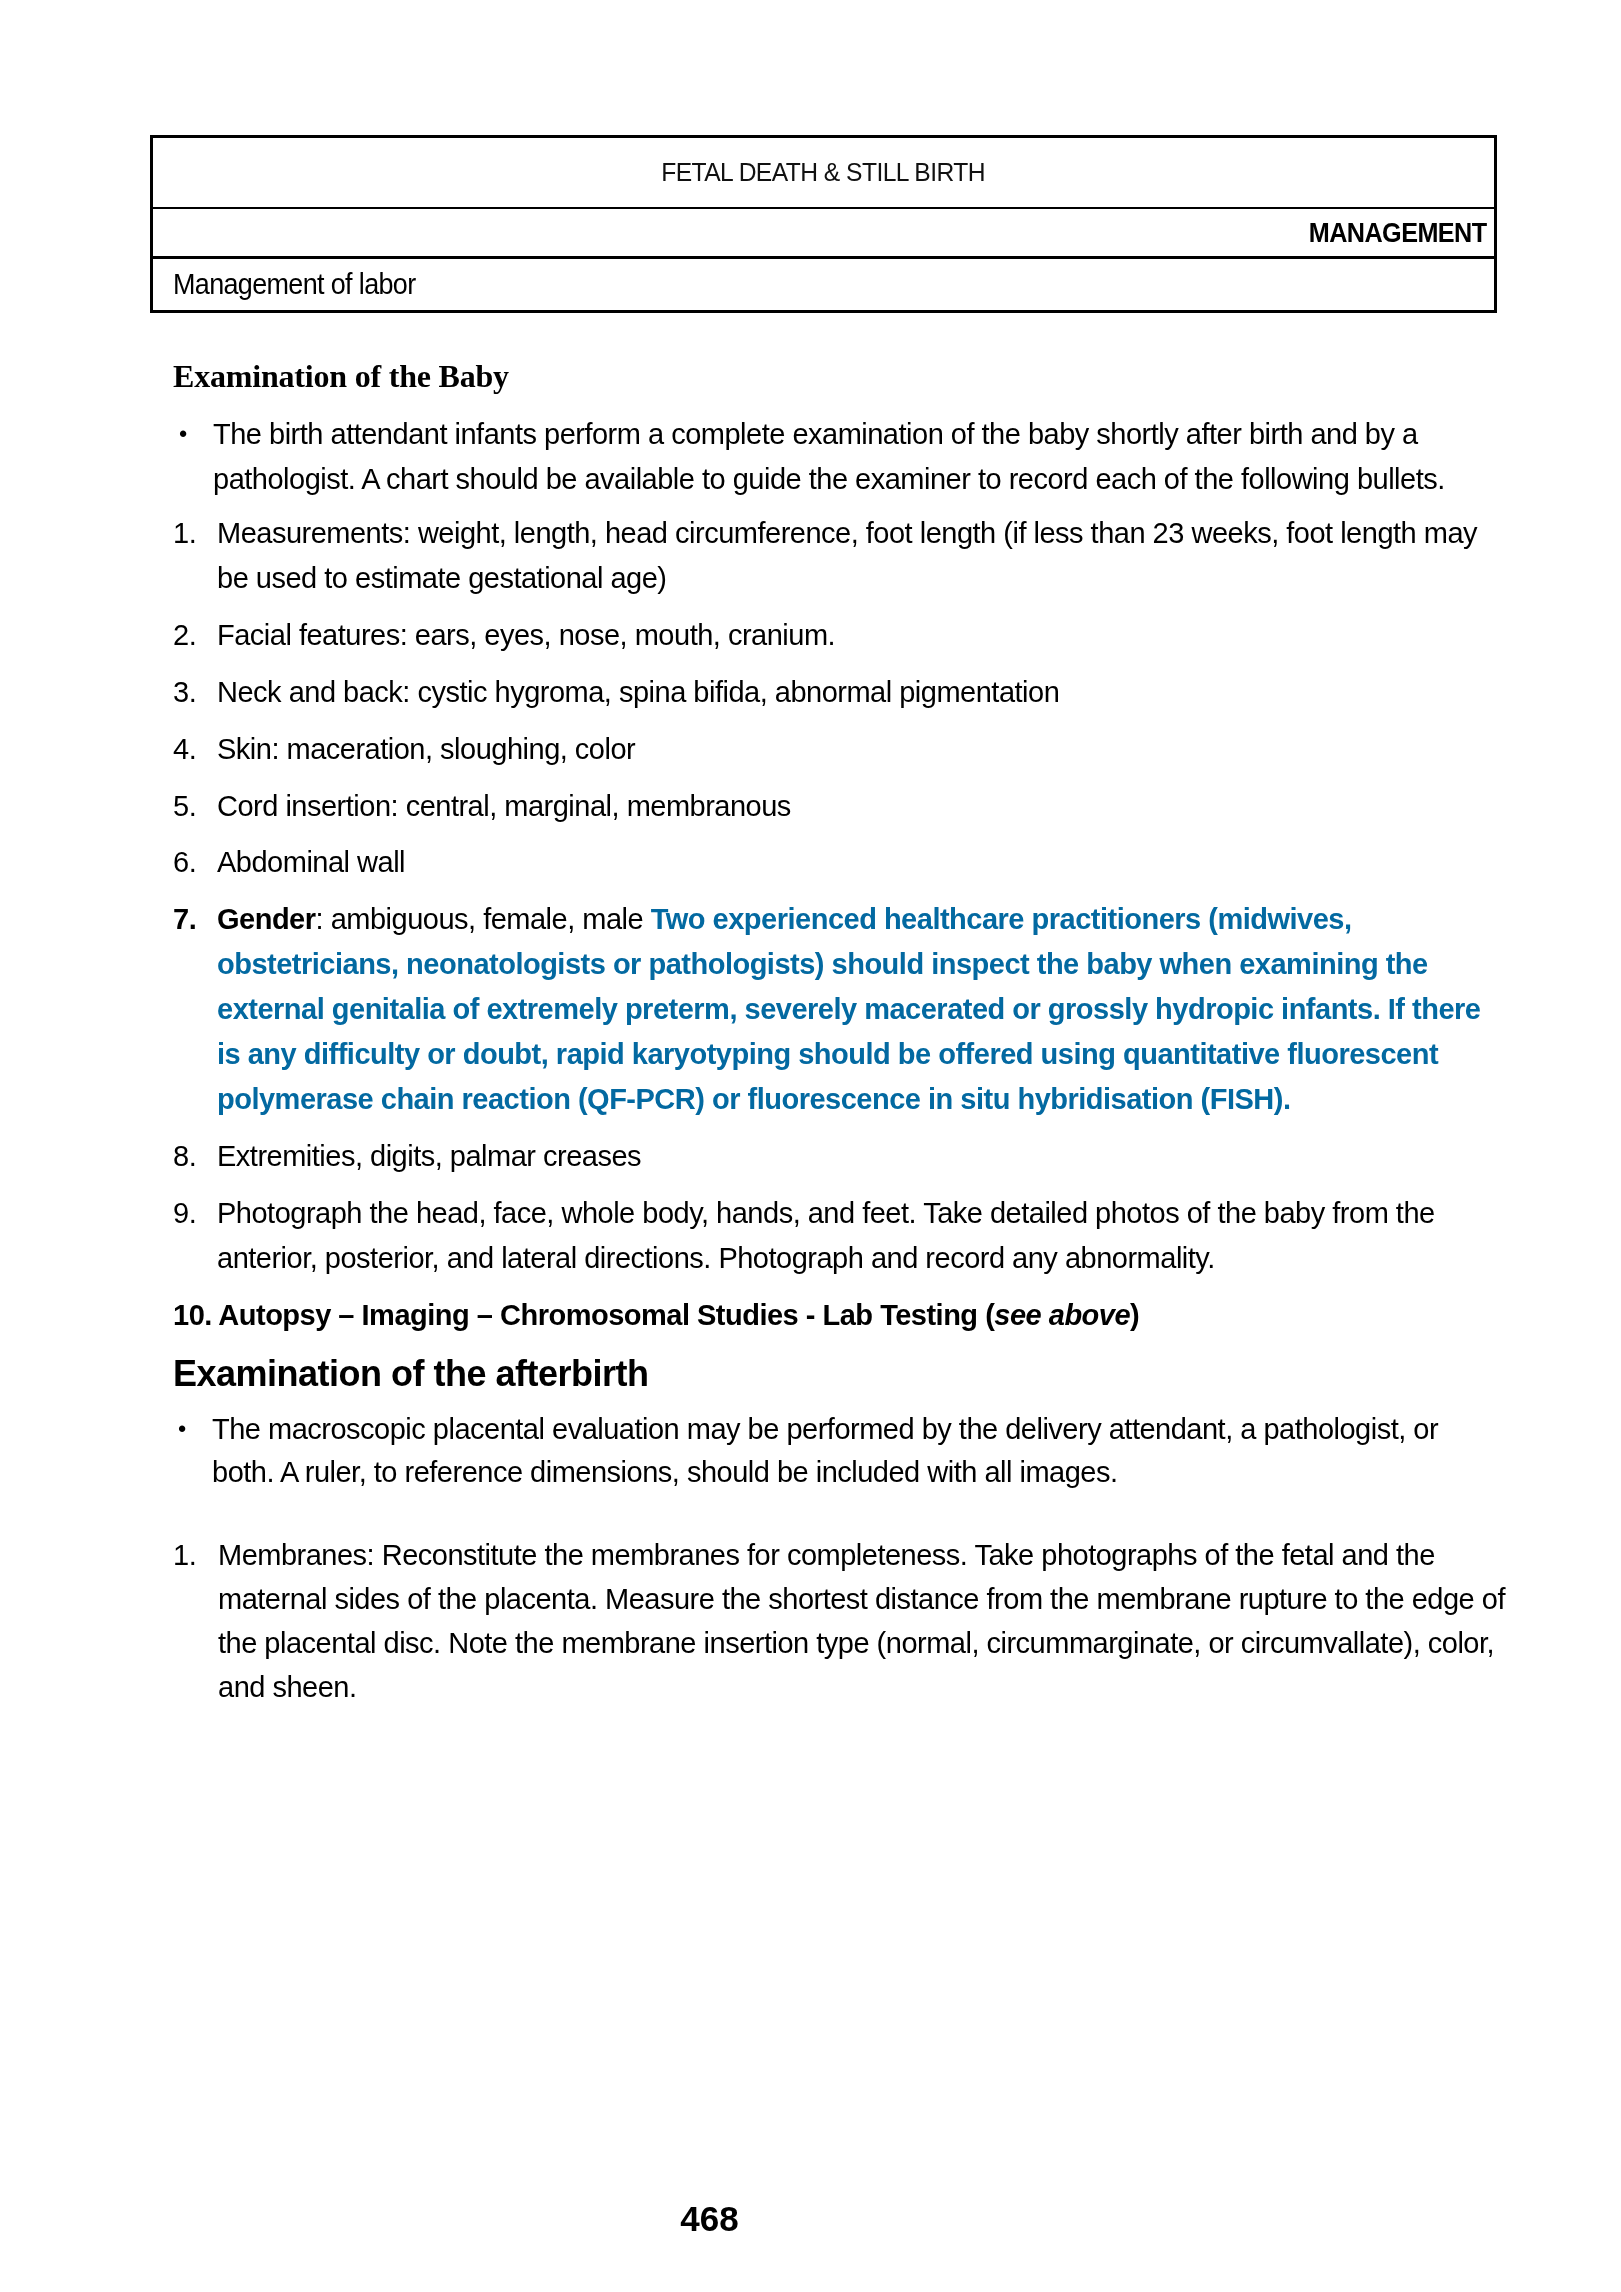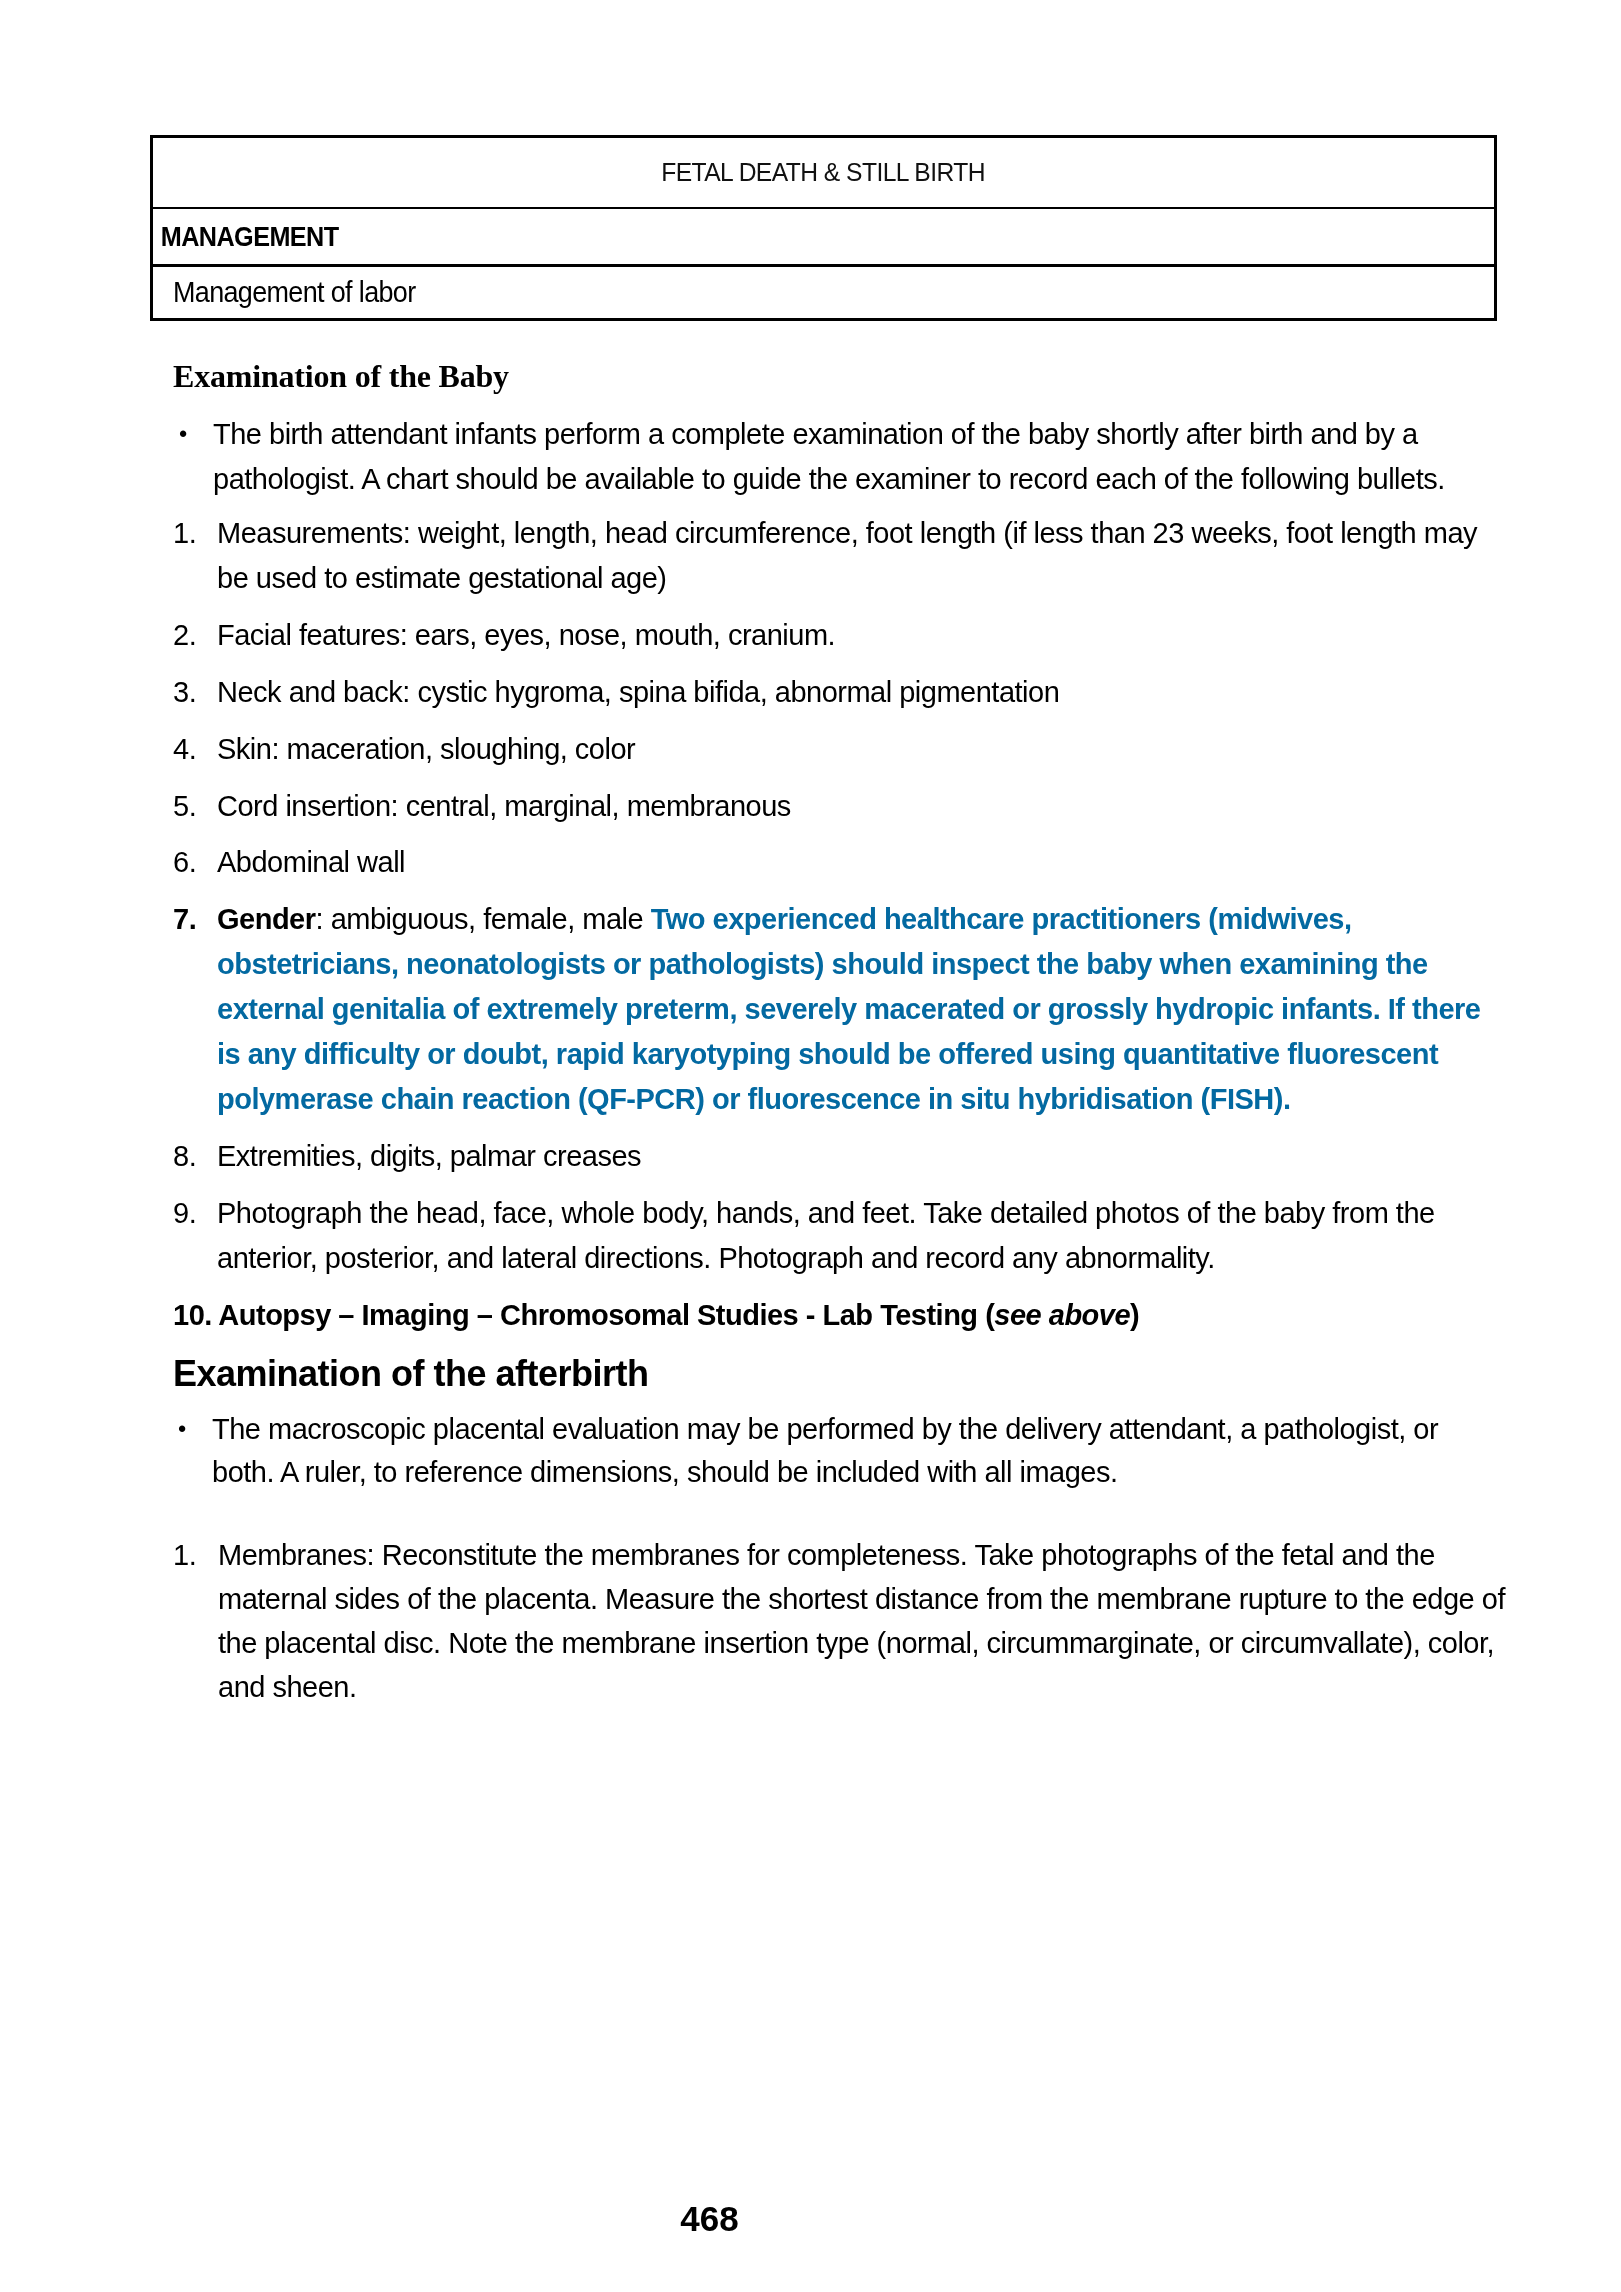--- a/index.html
+++ b/index.html
@@ -30,21 +30,21 @@
       border: 3.9px solid #000;
       box-sizing: border-box;
     }
     .hdr-row {
       height: 69px;
       box-sizing: border-box;
       display: flex;
       align-items: center;
     }
     .hdr-row.r1 { height: 71px; border-bottom: 2.9px solid #000; justify-content: center; }
-    .hdr-row.r2 { height: 58px; border-bottom: 3.9px solid #000; justify-content: flex-start; }
+    .hdr-row.r2 { height: 50px; border-bottom: 3.9px solid #000; justify-content: flex-end; }
     .hdr-row.r3 { height: 51px; justify-content: flex-start; padding-left: 19.6px; }
     .hdr-title {
       font-family: "Liberation Sans", sans-serif;
       font-weight: 300;
       font-size: 26.5px;
       letter-spacing: -0.6px;
       color: #111;
       transform: scaleX(0.93);
     }
     .hdr-section {

